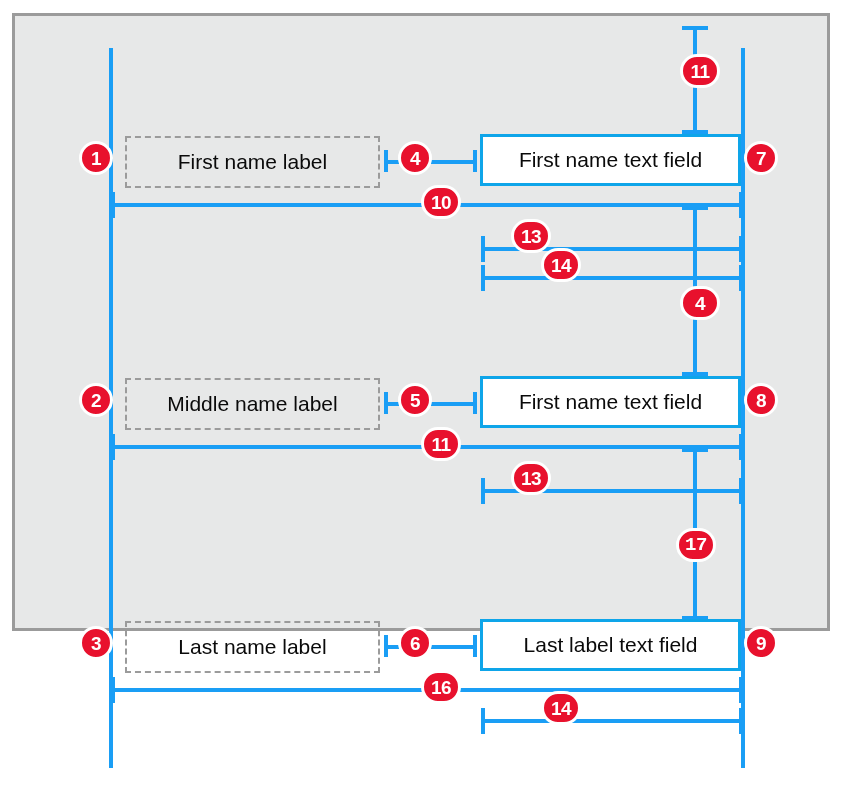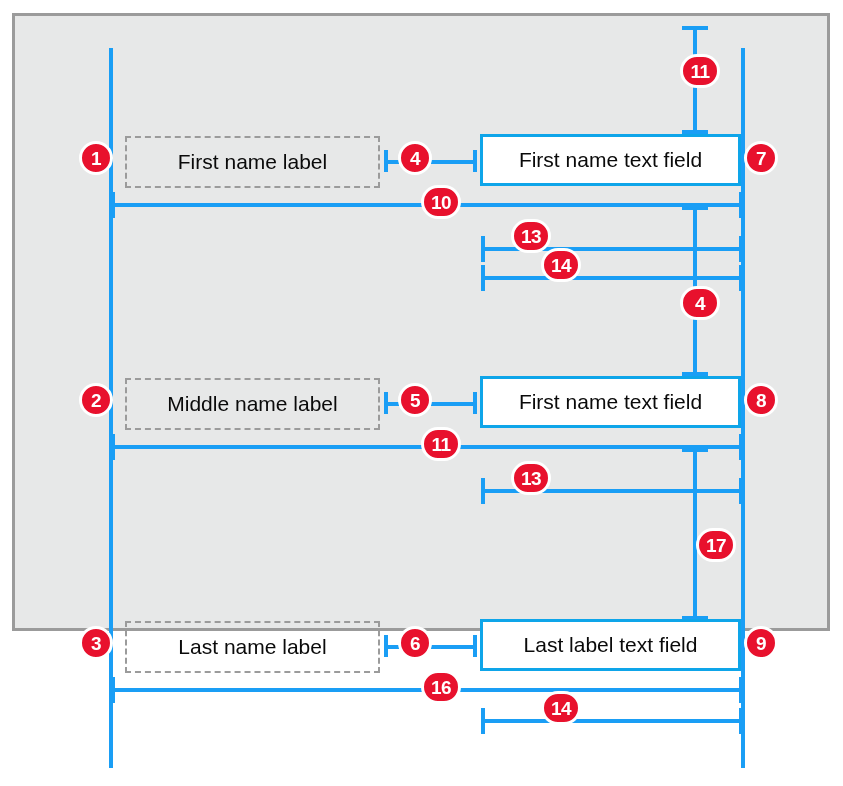--- a/index.html
+++ b/index.html
@@ -202,15 +202,15 @@
   <div class="badge wide" style="left:421px; top:427px;">11</div>
   <div class="badge wide" style="left:421px; top:670px;">16</div>
 
   <div class="badge wide" style="left:511px; top:219px;">13</div>
   <div class="badge wide" style="left:541px; top:248px;">14</div>
   <div class="badge wide" style="left:511px; top:461px;">13</div>
   <div class="badge wide" style="left:541px; top:691px;">14</div>
 
   <div class="badge wide" style="left:680px; top:54px;">11</div>
   <div class="badge wide" style="left:680px; top:286px;">4</div>
-  <div class="badge wide" style="left:696px; top:528px;">17</div>
+  <div class="badge wide" style="left:676px; top:528px;font-family:Liberation Mono, monospace;">17</div>
 
 </div>
 
 </body></html>

